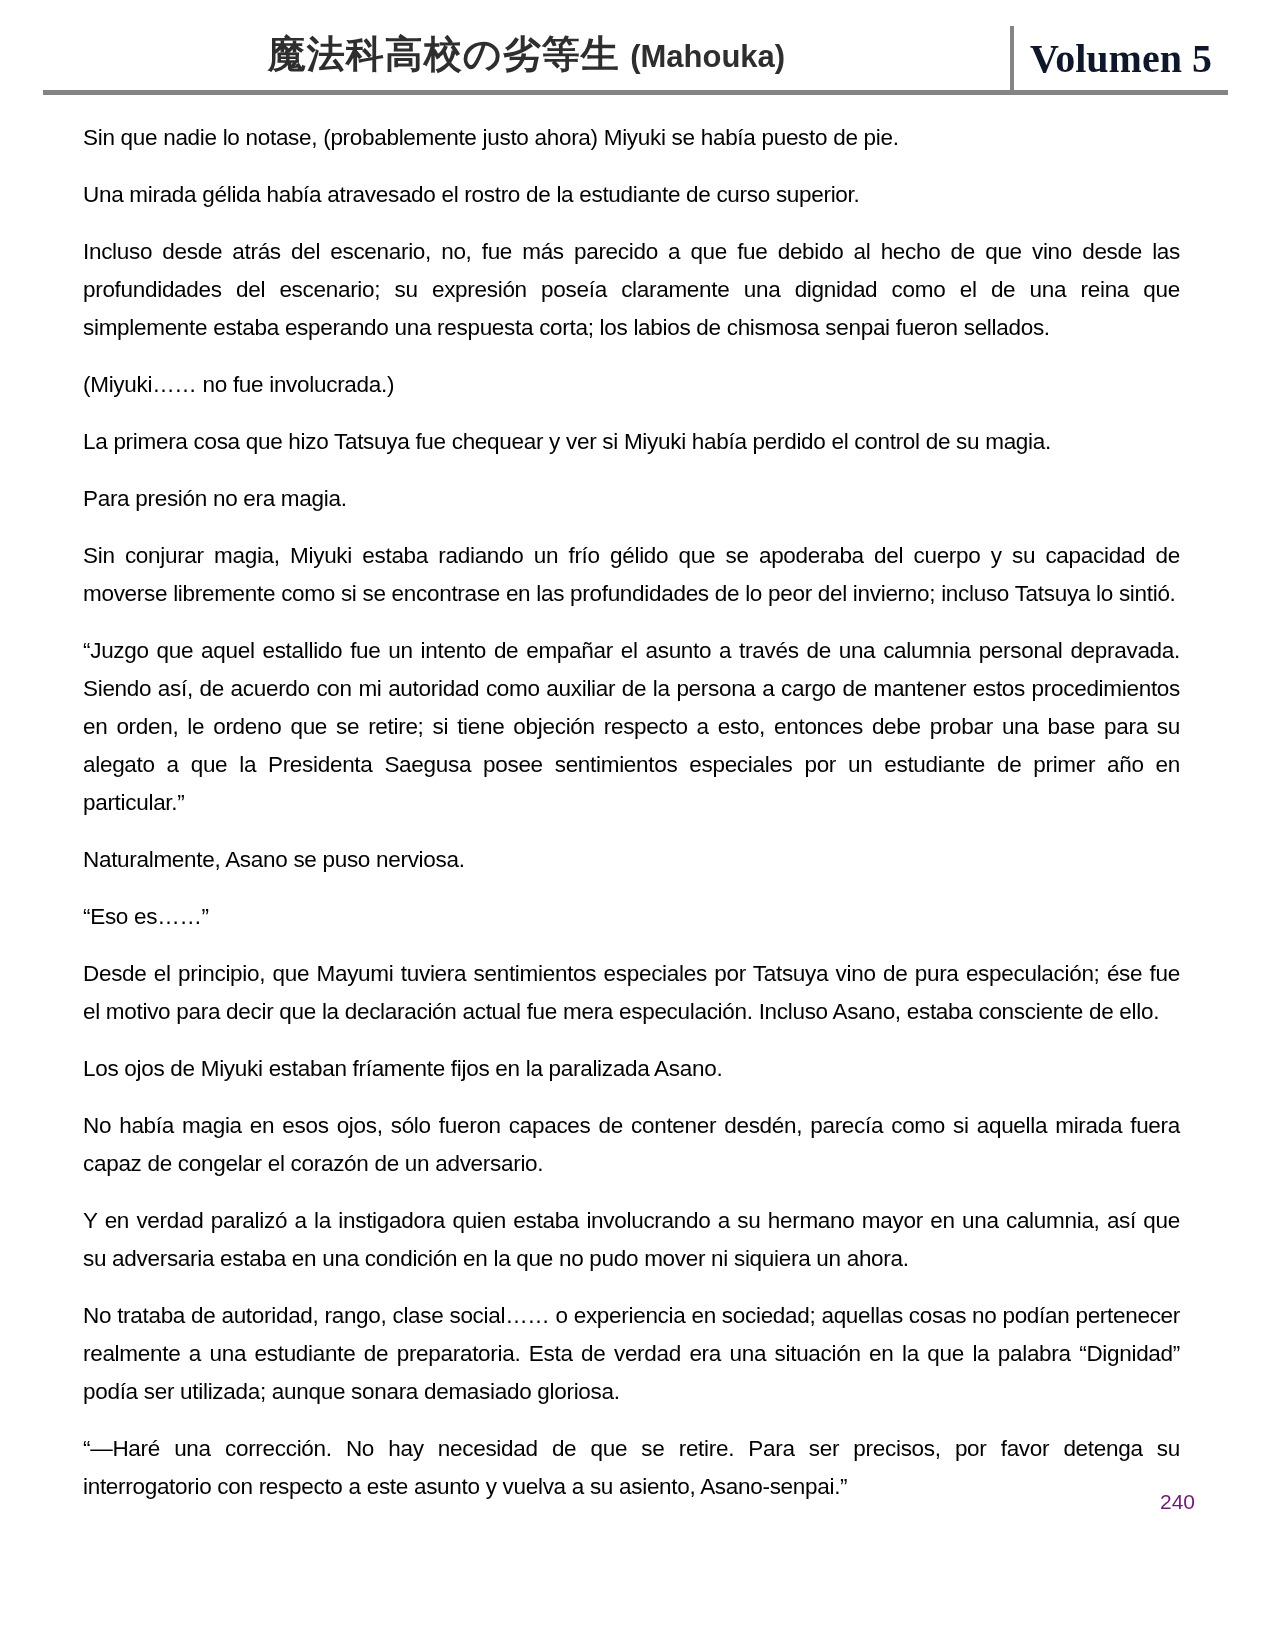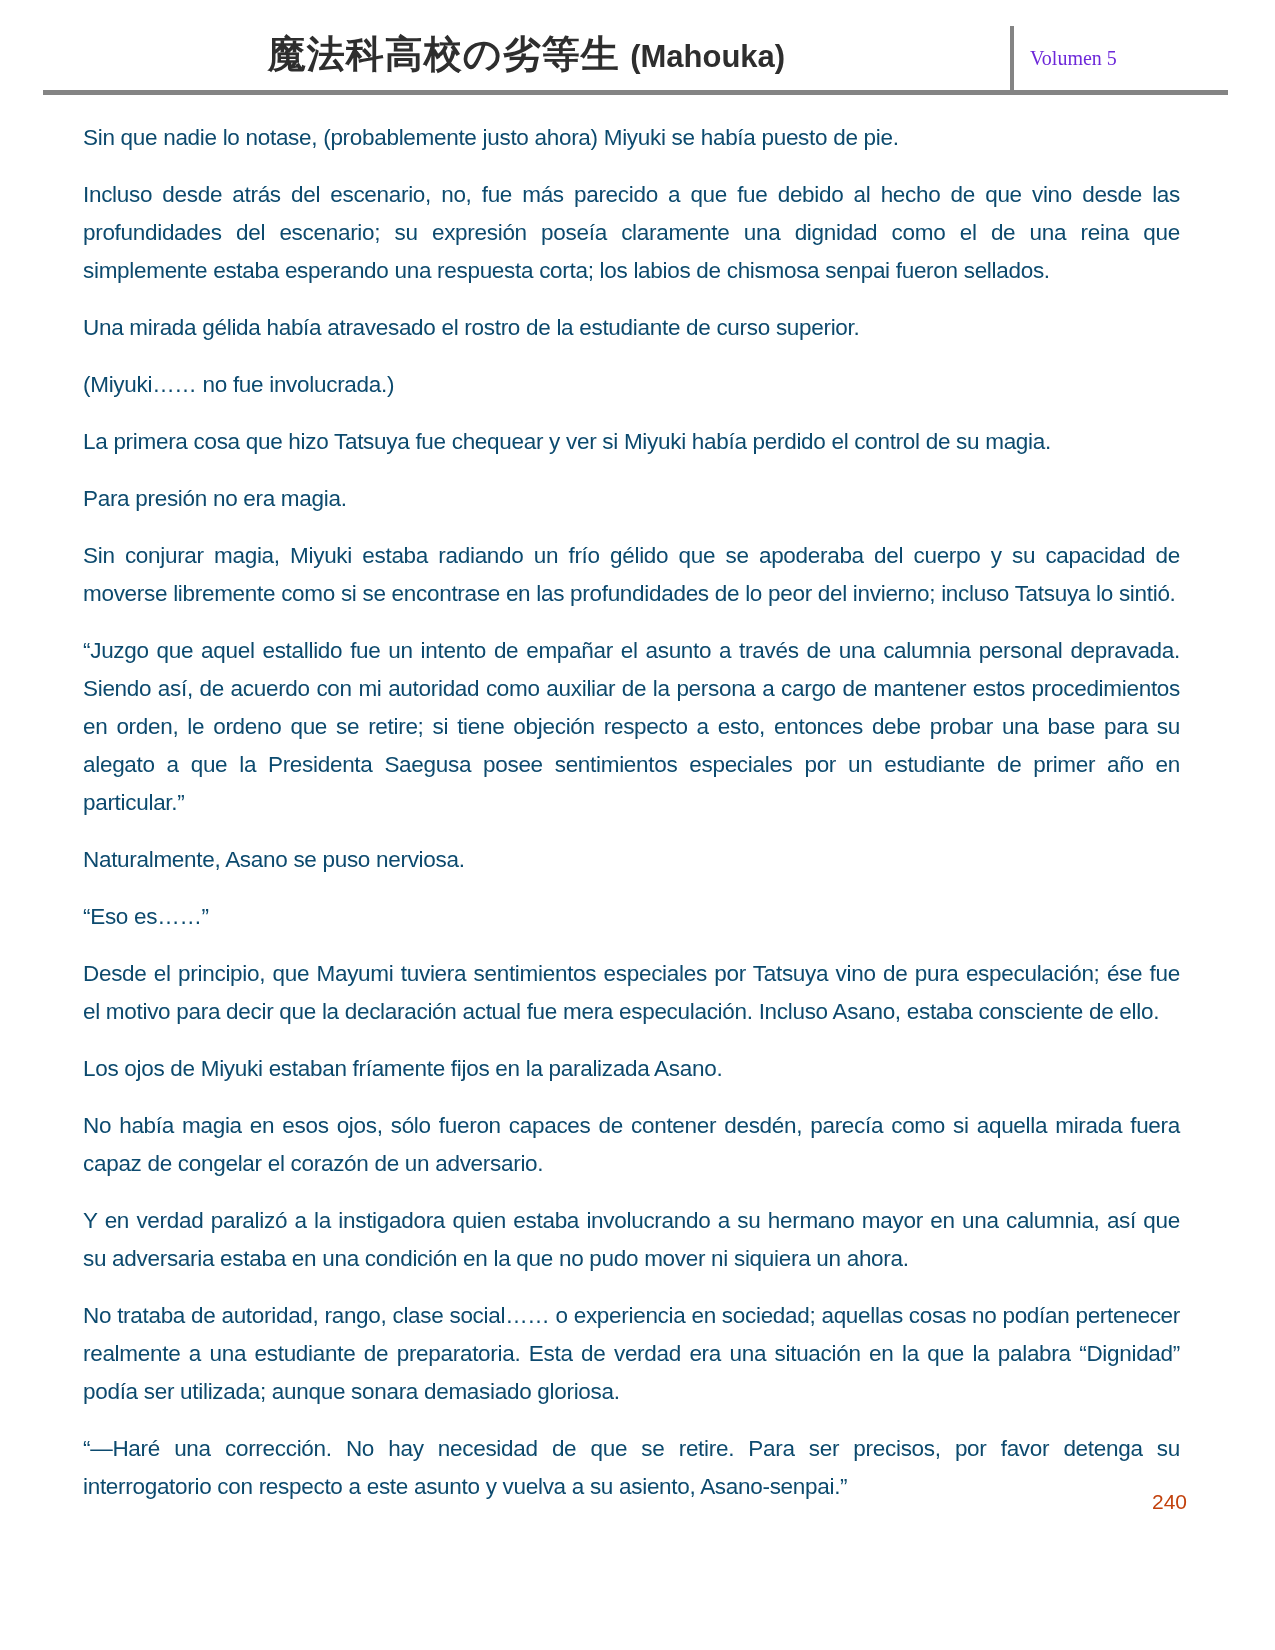--- a/index.html
+++ b/index.html
@@ -53,70 +53,70 @@
     width: 218px;
     height: 64px;
     border-left: 4px solid #848484;
     box-sizing: border-box;
     display: flex;
     align-items: center;
     padding-left: 16px;
   }
   .volume-label {
     font-family: "Liberation Serif", "DejaVu Serif", serif;
-    font-size: 20px;
-    font-weight: 400;
-    color: #6d28d9;
+    font-size: 40px;
+    font-weight: 700;
+    color: #0f172a;
     white-space: nowrap;
   }
   
   .body-text {
     position: absolute;
     top: 95px;
     left: 83px;
     width: 1097px;
     padding-top: 24px;
   }
   .body-text p {
     margin: 0 0 19px 0;
     font-size: 22.5px;
     line-height: 38px;
     letter-spacing: -0.3px;
     text-align: justify;
-    color: #0c4a6e;
+    color: #000000;
   }
   
   .page-number {
     position: absolute;
-    right: 88px;
+    right: 80px;
     bottom: 54px;
     font-size: 21px;
-    color: #c2410c;
+    color: #701a75;
     text-align: right;
   }
 </style>
 </head>
 <body>
 
 <div class="page">
 
   <div class="header">
     <div class="header-title-cell">
       <span class="title-jp">魔法科高校の劣等生</span>
       <span class="title-latin">(Mahouka)</span>
     </div>
     <div class="header-volume-cell">
       <span class="volume-label">Volumen 5</span>
     </div>
   </div>
 
   <div class="body-text">
     <p>Sin que nadie lo notase, (probablemente justo ahora) Miyuki se había puesto de pie.</p>
+    <p>Una mirada gélida había atravesado el rostro de la estudiante de curso superior.</p>
     <p>Incluso desde atrás del escenario, no, fue más parecido a que fue debido al hecho de que vino desde las profundidades del escenario; su expresión poseía claramente una dignidad como el de una reina que simplemente estaba esperando una respuesta corta; los labios de chismosa senpai fueron sellados.</p>
-    <p>Una mirada gélida había atravesado el rostro de la estudiante de curso superior.</p>
     <p>(Miyuki…… no fue involucrada.)</p>
     <p>La primera cosa que hizo Tatsuya fue chequear y ver si Miyuki había perdido el control de su magia.</p>
     <p>Para presión no era magia.</p>
     <p>Sin conjurar magia, Miyuki estaba radiando un frío gélido que se apoderaba del cuerpo y su capacidad de moverse libremente como si se encontrase en las profundidades de lo peor del invierno; incluso Tatsuya lo sintió.</p>
     <p>“Juzgo que aquel estallido fue un intento de empañar el asunto a través de una calumnia personal depravada. Siendo así, de acuerdo con mi autoridad como auxiliar de la persona a cargo de mantener estos procedimientos en orden, le ordeno que se retire; si tiene objeción respecto a esto, entonces debe probar una base para su alegato a que la Presidenta Saegusa posee sentimientos especiales por un estudiante de primer año en particular.”</p>
     <p>Naturalmente, Asano se puso nerviosa.</p>
     <p>“Eso es……”</p>
     <p>Desde el principio, que Mayumi tuviera sentimientos especiales por Tatsuya vino de pura especulación; ése fue el motivo para decir que la declaración actual fue mera especulación. Incluso Asano, estaba consciente de ello.</p>
     <p>Los ojos de Miyuki estaban fríamente fijos en la paralizada Asano.</p>
     <p>No había magia en esos ojos, sólo fueron capaces de contener desdén, parecía como si aquella mirada fuera capaz de congelar el corazón de un adversario.</p>

